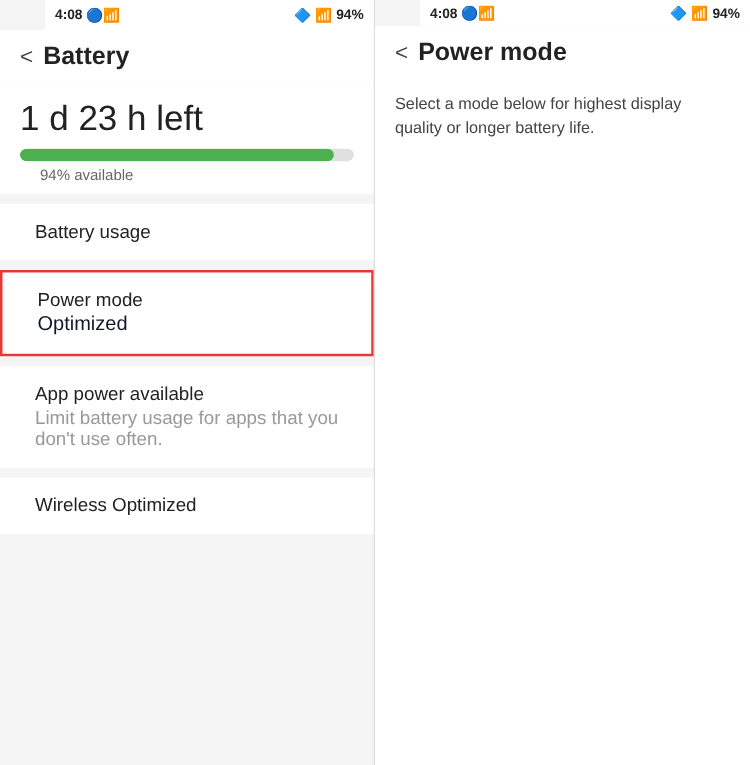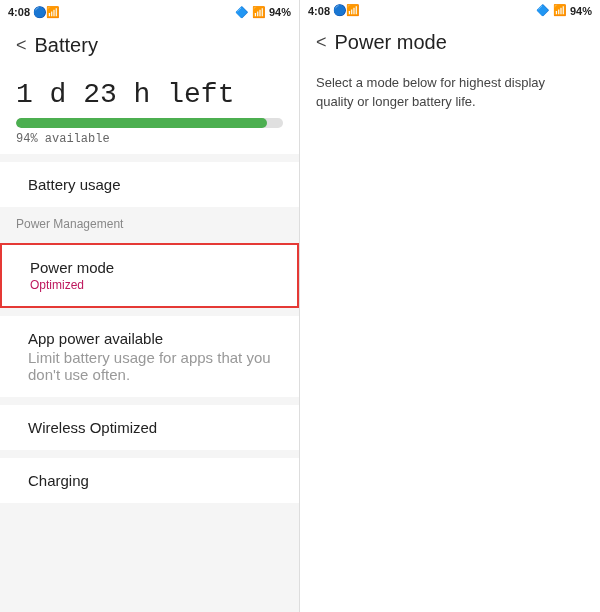--- a/index.html
+++ b/index.html
@@ -17,20 +17,21 @@
     .status-bar {
       height: 24px;
       background: #fff;
       display: flex;
       align-items: center;
       justify-content: space-between;
       padding: 0 8px;
       font-size: 11px;
       font-weight: 600;
       color: #222;
+      margin-left: 36px;
     }
     .status-bar .left { display: flex; align-items: center; gap: 3px; }
     .status-bar .right { display: flex; align-items: center; gap: 3px; }
 
     
     .panel {
       width: 300px;
       height: 612px;
       background: #f5f5f5;
       display: flex;
@@ -47,29 +48,28 @@
       align-items: center;
       gap: 8px;
     }
     .header .back-arrow {
       font-size: 18px;
       color: #444;
       cursor: pointer;
     }
     .header .title {
       font-size: 20px;
-      font-weight: 400;
+      font-weight: 700;
       color: #222;
     }
 
     
     .battery-left {
       background: #fff;
       padding: 12px 16px 8px 16px;
-      font-family: Liberation Mono, monospace;
     }
     .battery-time {
       font-size: 28px;
       font-weight: 300;
       color: #222;
       margin-bottom: 8px;
     }
     .progress-bar-bg {
       height: 10px;
       background: #e0e0e0;
@@ -78,37 +78,38 @@
       overflow: hidden;
     }
     .progress-bar-fill {
       height: 100%;
       background: #4caf50;
       border-radius: 5px;
     }
     .battery-percent {
       font-size: 12px;
       color: #666;
+      margin-left: 16px;
     }
 
     
     .menu-item {
       background: #fff;
       margin-top: 8px;
       padding: 14px 28px;
       font-size: 15px;
       color: #222;
       cursor: pointer;
     }
     .menu-item.highlighted {
       border: 2px solid #e53935;
     }
     .menu-item .subtitle {
-      font-size: 12px;
-      color: #be185d;
+      font-size: 16px;
+      color: #0f172a;
       margin-top: 2px;
     }
 
     
     .section-label {
       padding: 10px 16px 4px 16px;
       font-size: 12px;
       color: #888;
     }
 
@@ -164,41 +165,35 @@
     <div class="progress-bar-bg">
       <div class="progress-bar-fill" style="width:94%"></div>
     </div>
     <div class="battery-percent">94% available</div>
   </div>
 
   <div class="menu-item">
     <span>Battery usage</span>
   </div>
 
-  <div class="section-label">
-    <span>Power Management</span>
-  </div>
 
   <div class="menu-item highlighted">
     <div>Power mode</div>
     <div class="subtitle">Optimized</div>
   </div>
 
   <div class="menu-item">
     <div>App power available</div>
     <div class="subtitle" style="color:#999; font-size:15px">Limit battery usage for apps that you don't use often.</div>
   </div>
 
   <div class="menu-item">
     <span>Wireless Optimized</span>
   </div>
 
-  <div class="menu-item">
-    <span>Charging</span>
-  </div>
 </div>
 
 <div class="right-panel">
 
   <div class="status-bar">
     <div class="left">
       <span>4:08</span>
       <span>🔵📶</span>
     </div>
     <div class="right">

